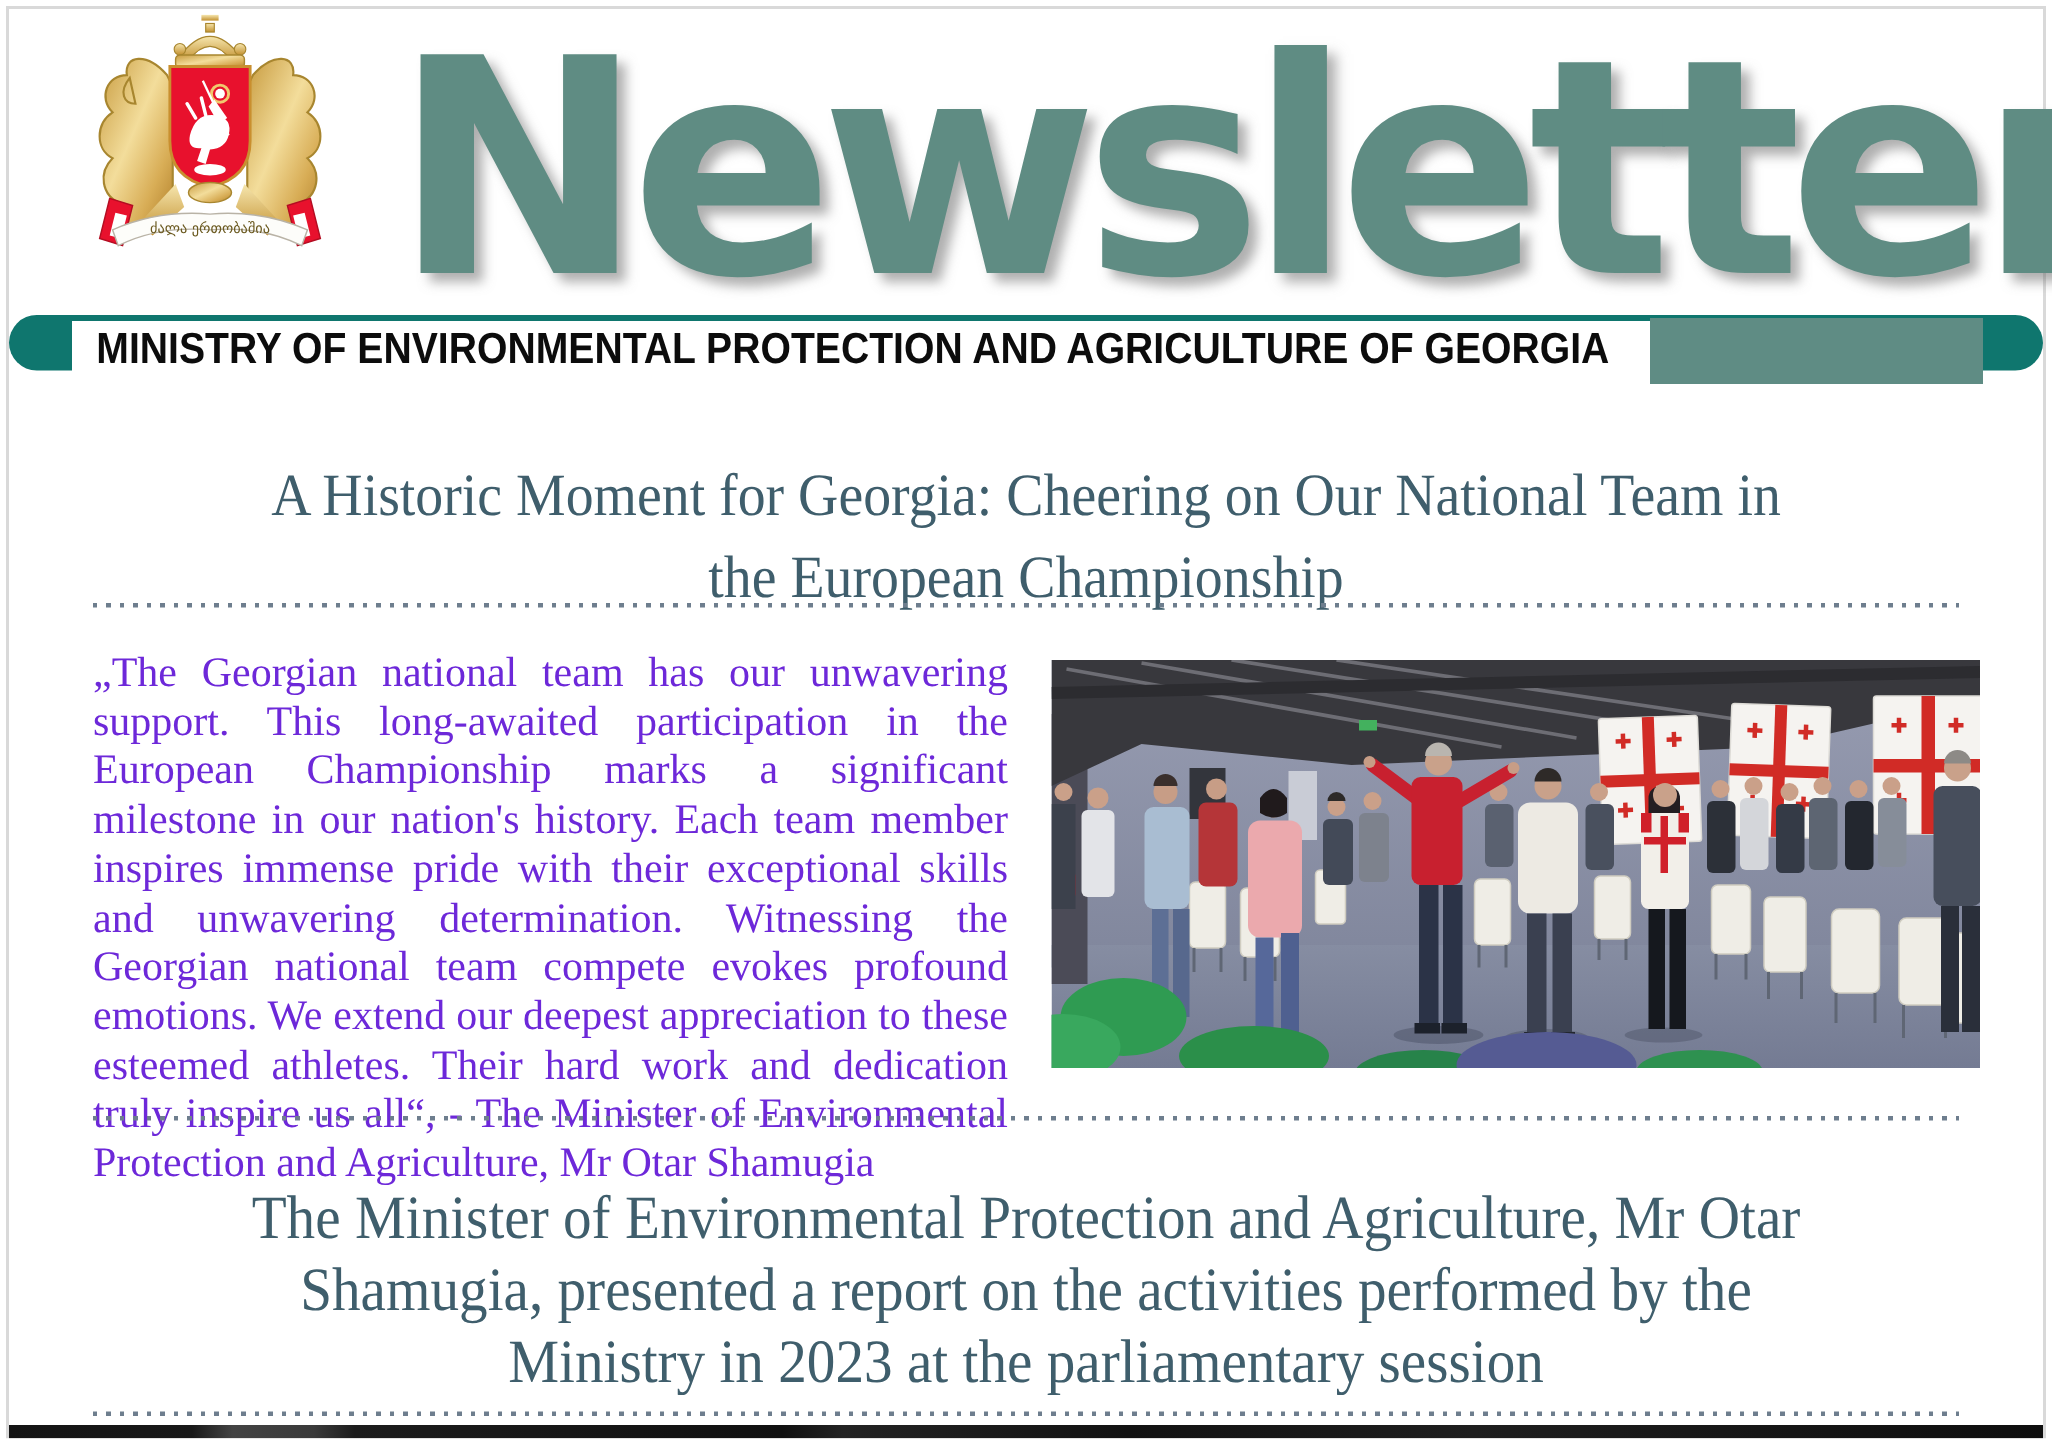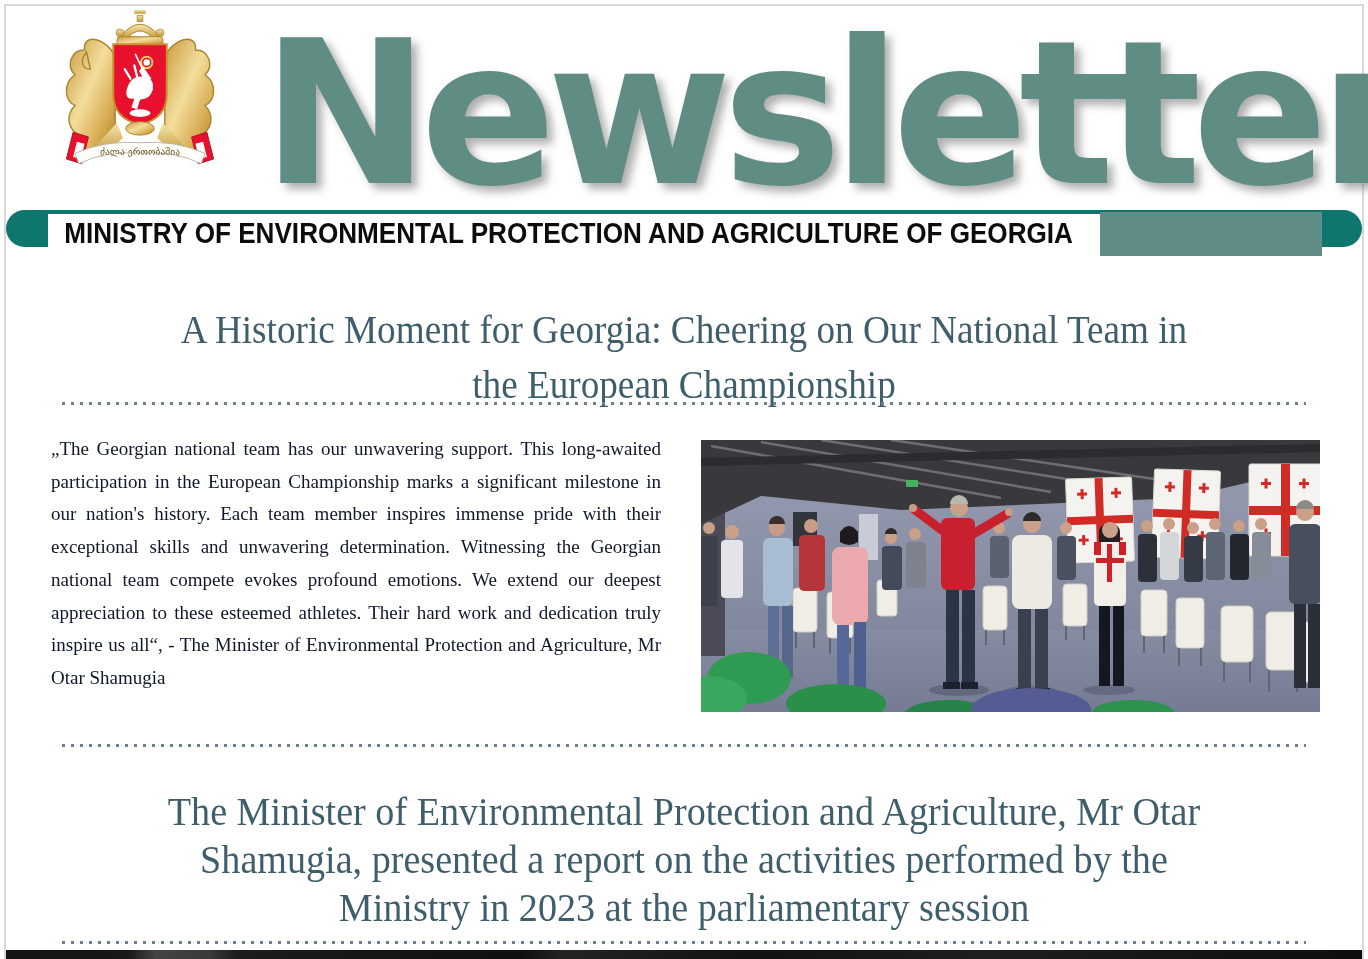--- a/index.html
+++ b/index.html
@@ -30,22 +30,22 @@
   .headline-2{top:787px;font-size:41px;line-height:48px;}
 
   
   .dotrule{position:absolute;left:62px;width:1244px;height:3px;
         background-image:repeating-linear-gradient(to right,#6e7e8e 0px,#6e7e8e 3px,transparent 3px,transparent 9px);}
   .rule-1{top:402px;}
   .rule-2{top:744px;}
   .rule-3{top:941px;}
 
   
-  .body-text{position:absolute;left:51px;top:433px;width:610px;
-        font-size:19px;line-height:32.7px;text-align:justify;color:#0f172a;margin:0;}
+  .body-text{position:absolute;left:62px;top:433px;width:610px;
+        font-size:28px;line-height:32.7px;text-align:justify;color:#6d28d9;margin:0;}
   .photo{position:absolute;left:701px;top:440px;width:619px;height:272px;display:block;}
 
   
   .next-photo-strip{position:absolute;left:6px;right:6px;bottom:0;height:9px;
         background:linear-gradient(to right,#141414 0%,#181818 9%,#434343 11%,#3a3a3a 15%,#1c1c1c 17%,
         #101010 38%,#232323 41%,#121212 55%,#1e1e1e 72%,#0e0e0e 100%);}
 </style>
 </head>
 <body>
 

